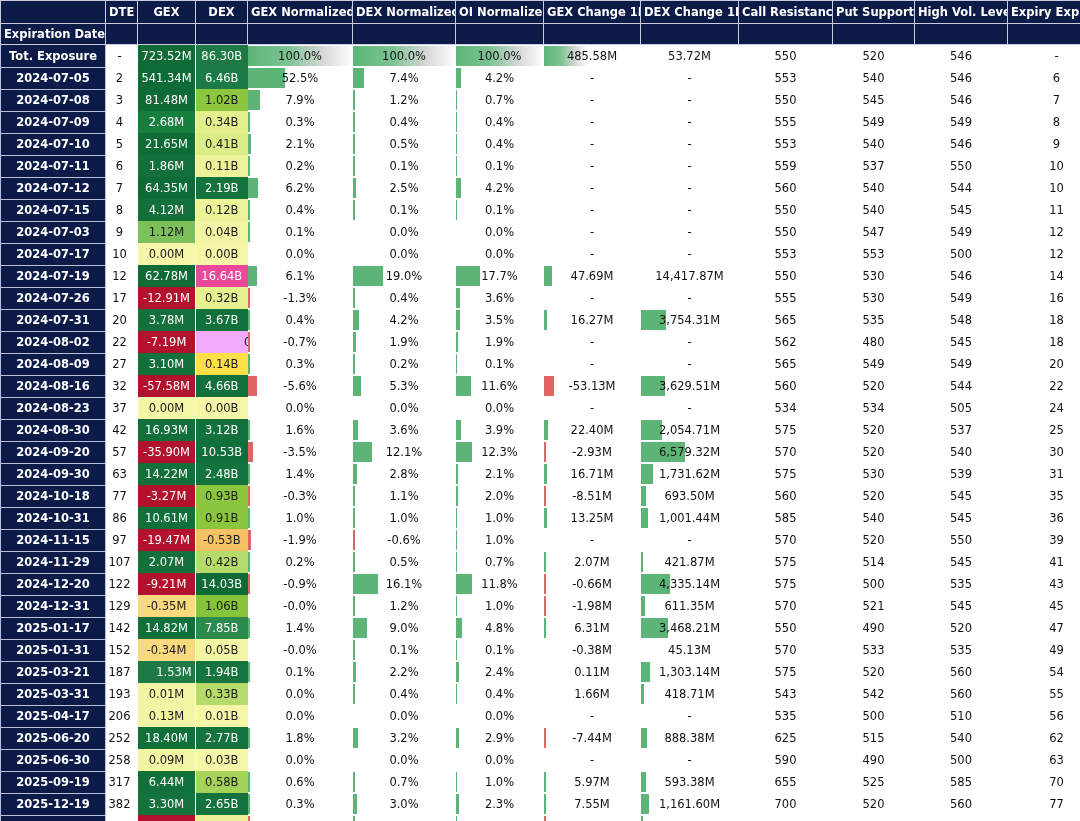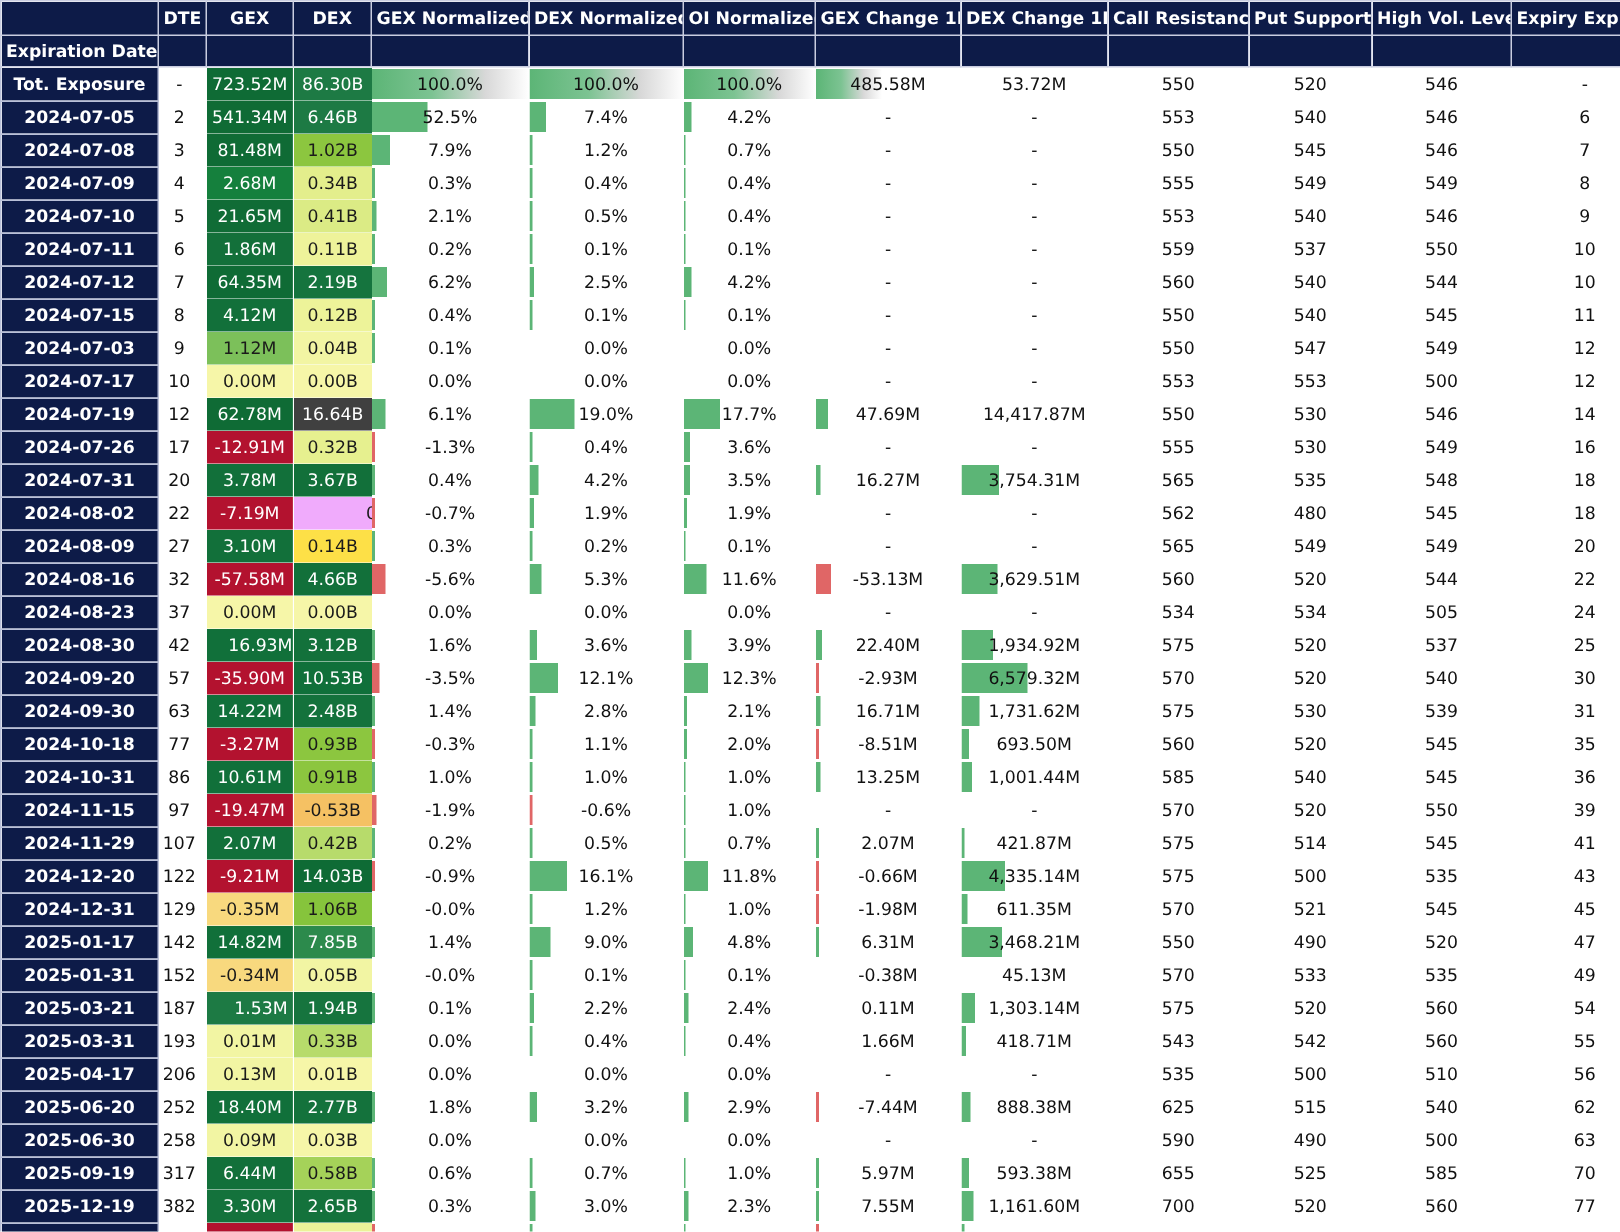--- a/index.html
+++ b/index.html
@@ -400,21 +400,21 @@
         </td>
         <td class="num">553</td>
         <td class="num">553</td>
         <td class="num">500</td>
         <td class="num">12</td>
       </tr>
       <tr>
         <td class="idx">2024-07-19</td>
         <td class="dte">12</td>
         <td class="heat" style="background: rgb(15, 107, 53); color: rgb(255, 255, 255);">62.78M</td>
-        <td class="heat" style="background: #404040; color: rgb(255, 255, 255); text-align: center;">16.64B</td>
+        <td class="heat" style="background: #ec4899; color: rgb(255, 255, 255); text-align: center;">16.64B</td>
         <td class="bar">
           <span class="fill" style="width: 9.455%;"></span>
           <span class="txt">6.1%</span>
         </td>
         <td class="bar">
           <span class="fill" style="width: 29.45%;"></span>
           <span class="txt">19.0%</span>
         </td>
         <td class="bar">
           <span class="fill" style="width: 27.435%;"></span>
@@ -597,41 +597,41 @@
           <span class="txt">-</span>
         </td>
         <td class="num">534</td>
         <td class="num">534</td>
         <td class="num">505</td>
         <td class="num">24</td>
       </tr>
       <tr>
         <td class="idx">2024-08-30</td>
         <td class="dte">42</td>
-        <td class="heat" style="background: rgb(17, 112, 58); color: rgb(255, 255, 255); text-align: right;">16.93M</td>
+        <td class="heat" style="background: rgb(17, 112, 58); color: rgb(255, 255, 255);">16.93M</td>
         <td class="heat" style="background: rgb(19, 113, 59); color: rgb(255, 255, 255);">3.12B</td>
         <td class="bar">
           <span class="fill" style="width: 2.48%;"></span>
           <span class="txt">1.6%</span>
         </td>
         <td class="bar">
           <span class="fill" style="width: 5.58%;"></span>
           <span class="txt">3.6%</span>
         </td>
         <td class="bar">
           <span class="fill" style="width: 6.045%;"></span>
           <span class="txt">3.9%</span>
         </td>
         <td class="bar">
           <span class="fill" style="width: 5%;"></span>
           <span class="txt">22.40M</span>
         </td>
         <td class="bar">
           <span class="fill" style="width: 22%;"></span>
-          <span class="txt">1,934.92M</span>
+          <span class="txt">2,054.71M</span>
         </td>
         <td class="num">575</td>
         <td class="num">520</td>
         <td class="num">537</td>
         <td class="num">25</td>
       </tr>
       <tr>
         <td class="idx">2024-09-20</td>
         <td class="dte">57</td>
         <td class="heat" style="background: rgb(179, 18, 47); color: rgb(255, 255, 255);">-35.90M</td>

